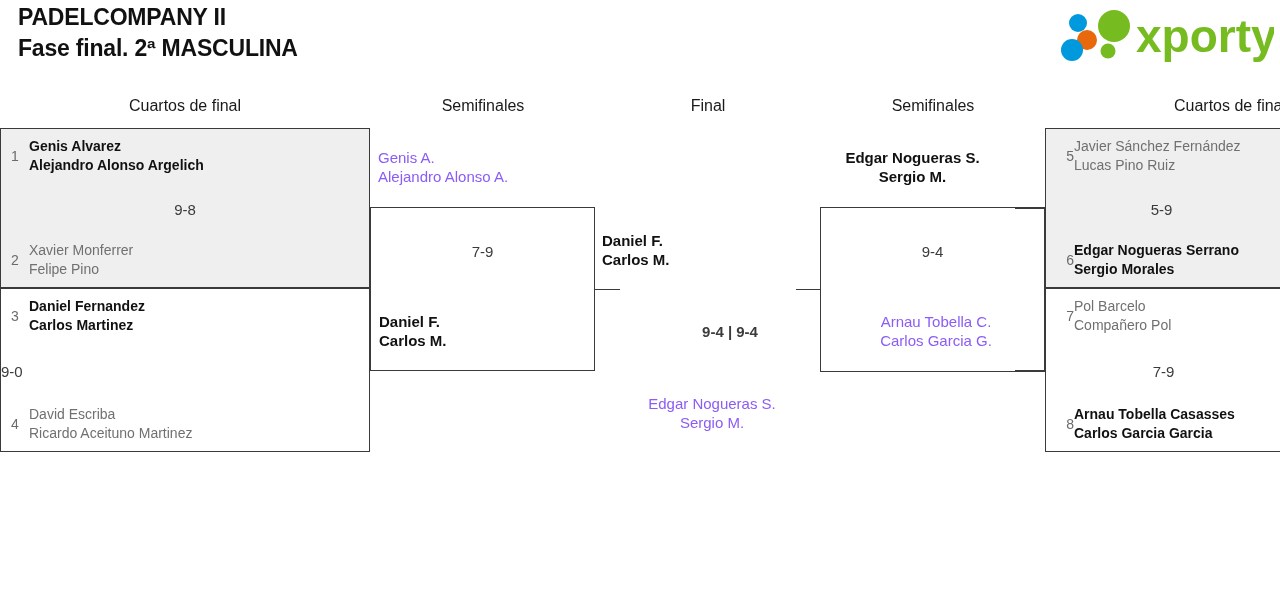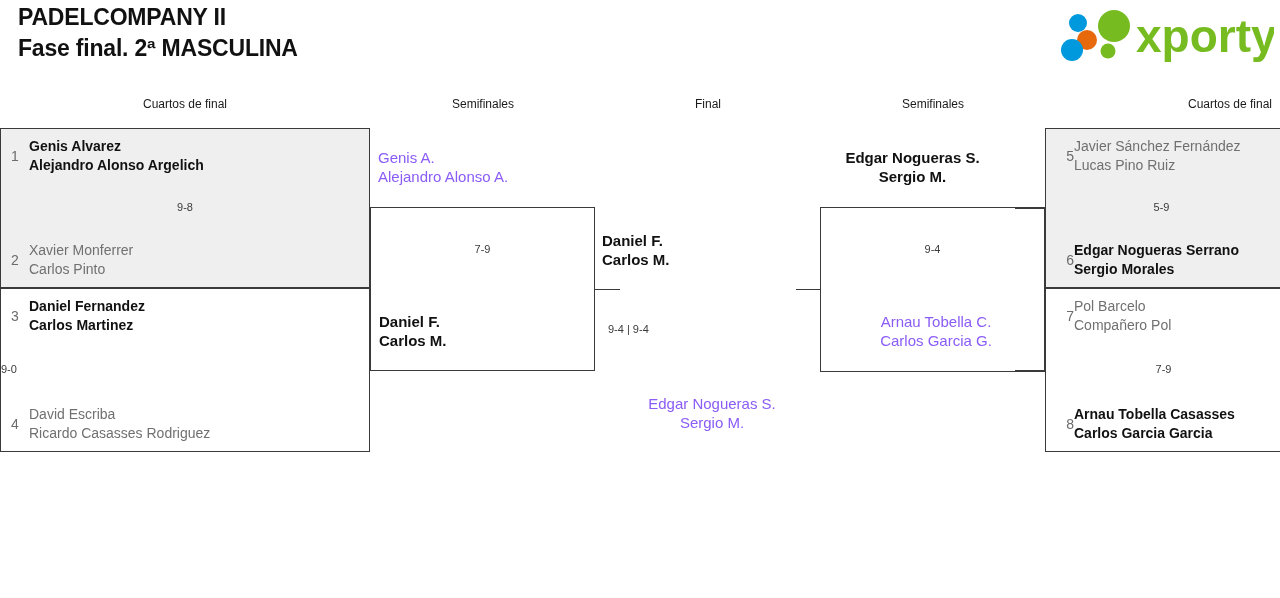--- a/index.html
+++ b/index.html
@@ -24,21 +24,21 @@
 
   .logo {
     position: absolute; right: 6px; top: 6px;
     width: 224px; height: 58px;
   }
   .logo svg { display: block; }
 
   
   .round-head {
     position: absolute; top: 97px;
-    font-size: 12px; font-weight: 400; color: #1a1a1a;
+    font-size: 16px; font-weight: 400; color: #1a1a1a;
     text-align: center; white-space: nowrap;
   }
 
   
   .match {
     position: absolute;
     border: 1px solid #3a3a3a;
     background: #ffffff;
   }
   .match.shaded { background: #efefef; }
@@ -56,21 +56,21 @@
     font-size: 14px; line-height: 19px; color: #707070;
     font-weight: 400; flex: 1 1 auto;
   }
   .names.win { color: #111111; font-weight: 700; }
   .nm { display: block; white-space: nowrap; }
 
   .team.top { top: 8px; }
   .team.bot { bottom: 8px; }
 
   .score {
-    position: absolute; font-size: 11px; color: #3b3b3b;
+    position: absolute; font-size: 15px; color: #3b3b3b;
     white-space: nowrap;
   }
 
   
   .match.right .team { flex-direction: row-reverse; }
   .match.right .seed { text-align: right; }
   .match.right .names { text-align: left; }
 
   
   .adv {
@@ -117,39 +117,39 @@
       <span class="names win">
         <span class="nm">Genis Alvarez</span>
         <span class="nm">Alejandro Alonso Argelich</span>
       </span>
     </div>
     <div class="score" style="left:0; right:0; top:72px; text-align:center;">9-8</div>
     <div class="team bot">
       <span class="seed">2</span>
       <span class="names">
         <span class="nm">Xavier Monferrer</span>
-        <span class="nm">Carlos Pinto</span>
+        <span class="nm">Felipe Pino</span>
       </span>
     </div>
   </div>
 
   <div class="match" style="left:0px; top:288px; width:370px; height:164px;">
     <div class="team top">
       <span class="seed">3</span>
       <span class="names win">
         <span class="nm">Daniel Fernandez</span>
         <span class="nm">Carlos Martinez</span>
       </span>
     </div>
     <div class="score" style="left:0; right:0; top:74px; text-align:left;">9-0</div>
     <div class="team bot">
       <span class="seed">4</span>
       <span class="names">
         <span class="nm">David Escriba</span>
-        <span class="nm">Ricardo Casasses Rodriguez</span>
+        <span class="nm">Ricardo Aceituno Martinez</span>
       </span>
     </div>
   </div>
 
   <div class="line h" style="left:370px; top:208px; width:30px;"></div>
   <div class="line h" style="left:370px; top:370px; width:30px;"></div>
 
   <div class="adv" style="left:378px; top:148px;">
     <span class="nm">Genis A.</span>
     <span class="nm">Alejandro Alonso A.</span>
@@ -163,21 +163,21 @@
     </div>
   </div>
 
   <div class="line h" style="left:595px; top:289px; width:25px;"></div>
 
   <div class="adv win" style="left:602px; top:231px;">
     <span class="nm">Daniel F.</span>
     <span class="nm">Carlos M.</span>
   </div>
 
-  <div class="score" style="left:608px; width:200px; top:323px; text-align:left;">9-4 | 9-4</div>
+  <div class="score" style="left:630px; width:200px; top:323px; text-align:center;font-weight:bold;">9-4 | 9-4</div>
 
   <div class="adv ralign" style="left:612px; width:200px; top:394px;">
     <span class="nm" style="display:block;">Edgar Nogueras S.</span>
     <span class="nm" style="display:block;">Sergio M.</span>
   </div>
 
   <div class="line h" style="left:796px; top:289px; width:24px;"></div>
 
   <div class="adv win ralign" style="left:820px; width:185px; top:148px;">
     <span class="nm" style="display:block;">Edgar Nogueras S.</span>

